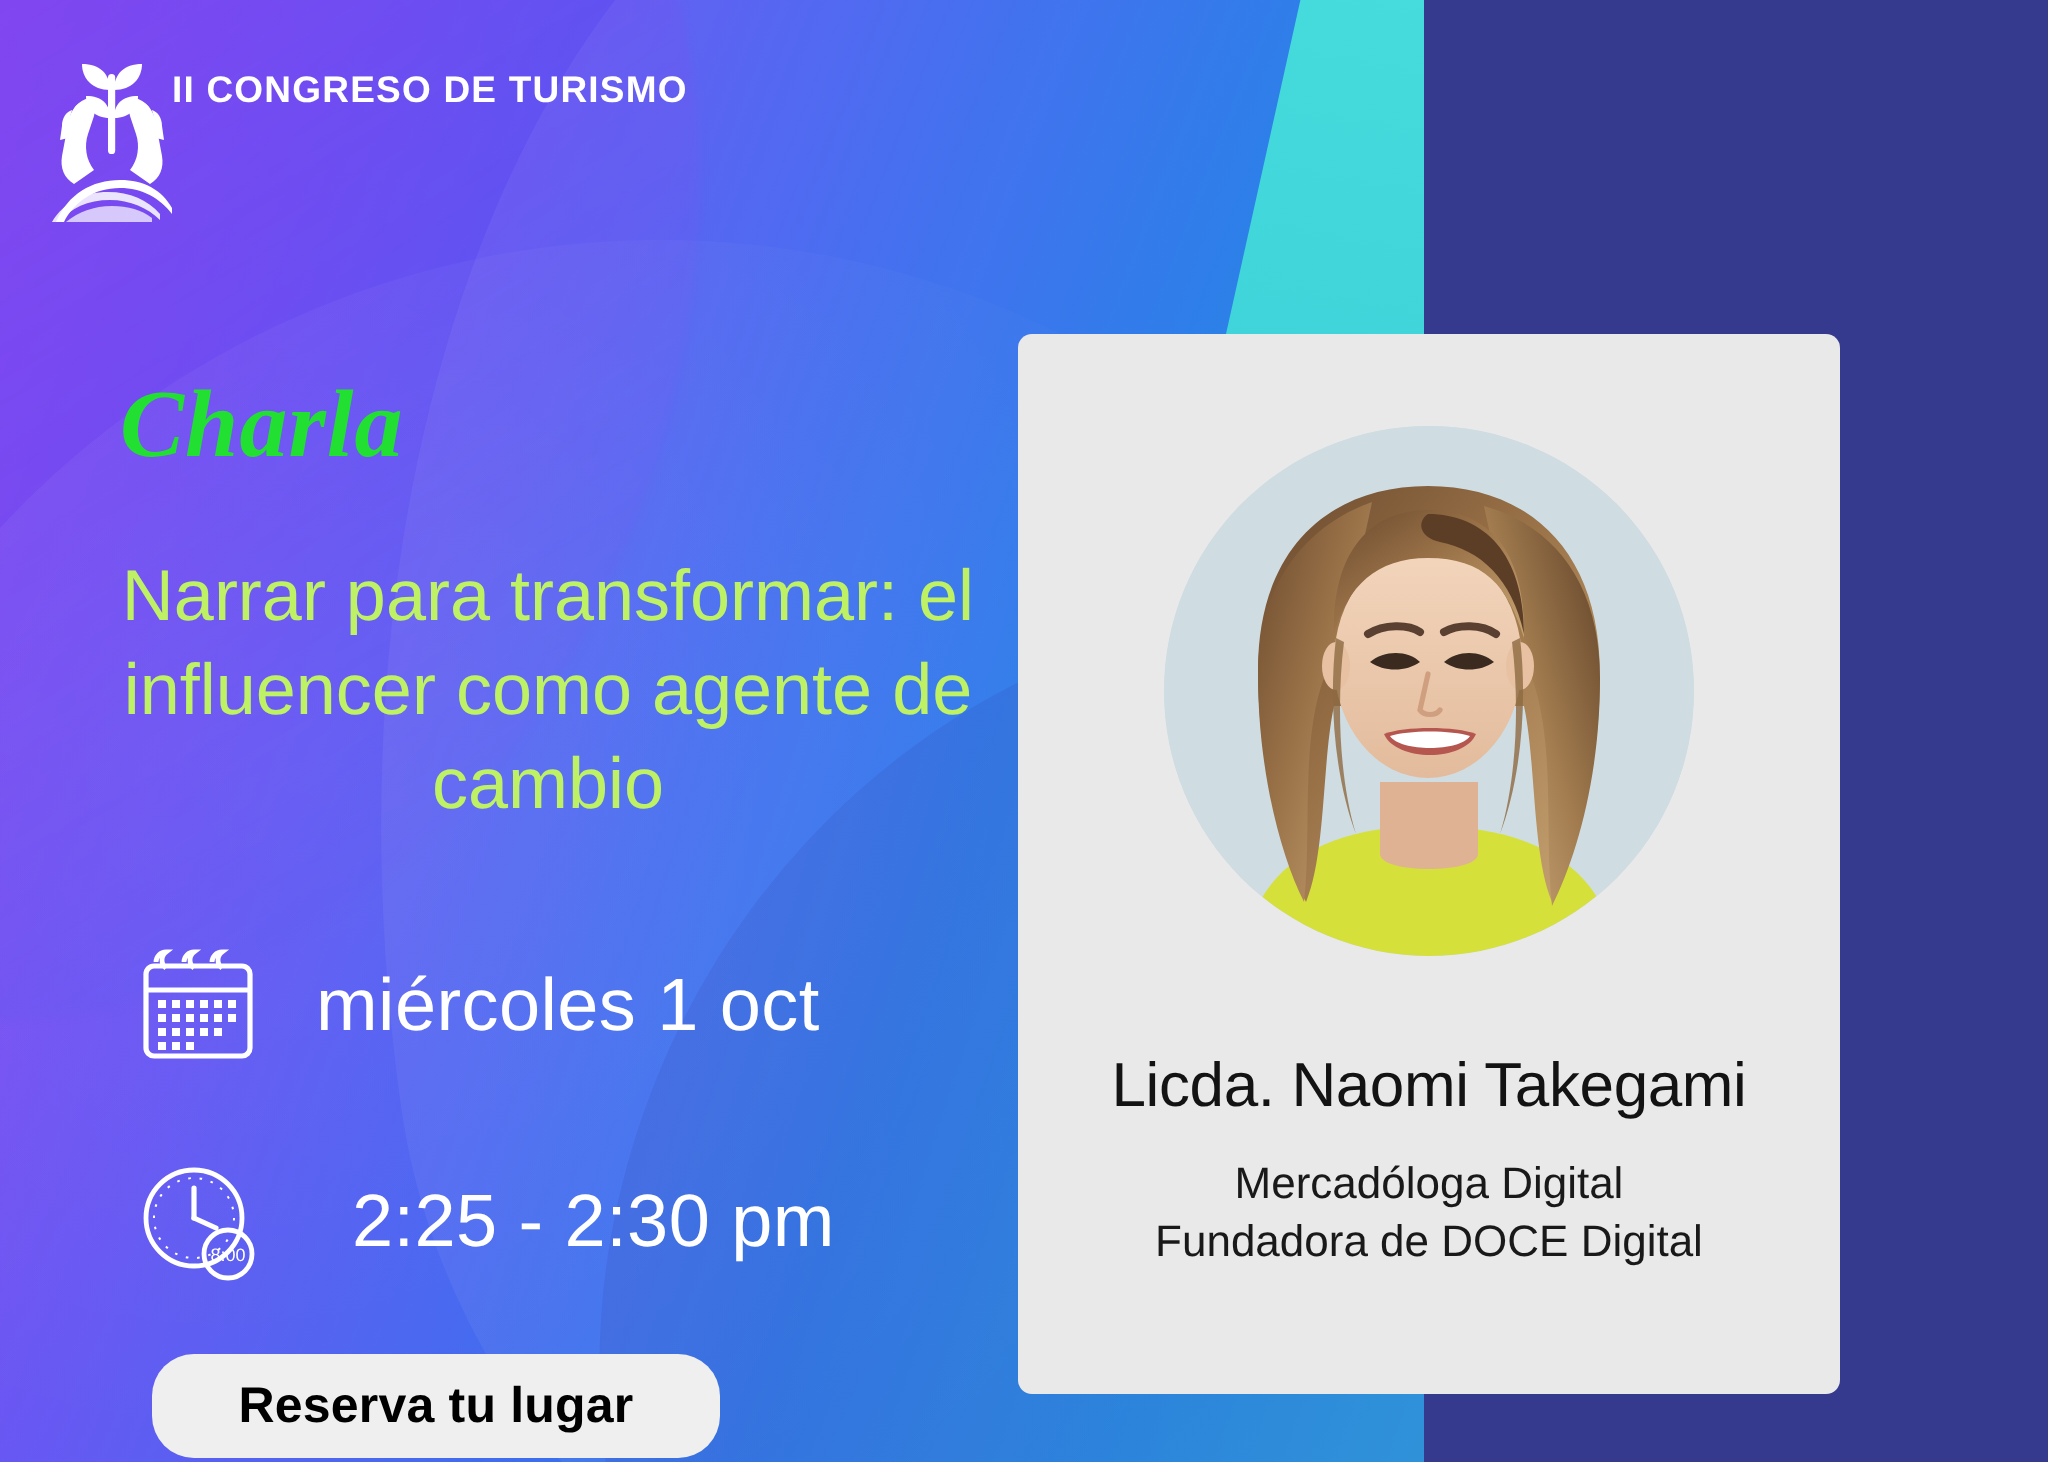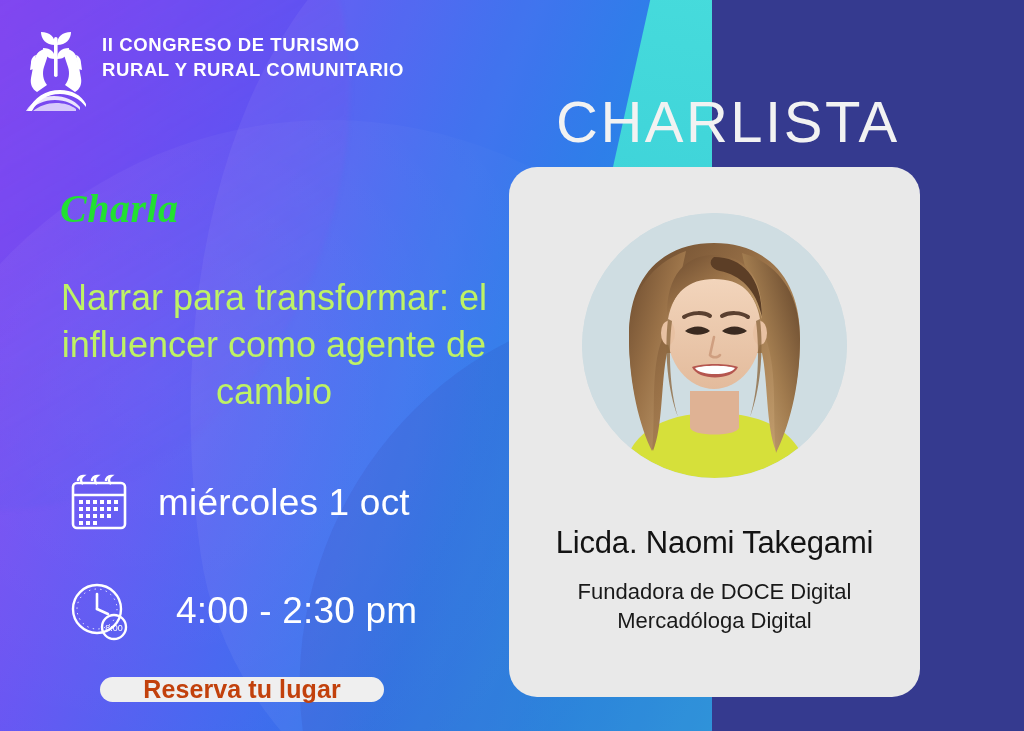--- a/index.html
+++ b/index.html
@@ -84,21 +84,21 @@
   }
   
   .indigo-col {
     position:absolute; left:712px; top:0; width:312px; height:731px;
     background:#353a8f;
   }
 
   
   .logo-block {
     position:absolute; left:20px; top:23px;
-    display:flex; align-items:flex-start; gap:16px;
+    display:flex; align-items:flex-start; gap:0;
     z-index:10;
   }
   .logo-mark { width:72px; height:88px; flex:none; }
   .logo-text {
     color:#ffffff;
     font-family:"Liberation Sans", sans-serif;
     font-weight:bold;
     font-size:18.5px;
     letter-spacing:.6px;
     line-height:1.37;
@@ -107,21 +107,21 @@
     padding-top:9px;
   }
   .logo-text div { display:block; }
 
   
   .charla-label {
     position:absolute; left:60px; top:185px;
     color:#22e032;
     font-family:"Liberation Serif", serif;
     font-style:italic; font-weight:bold;
-    font-size:40px;
+    font-size:48px;
     letter-spacing:.5px;
     z-index:10;
   }
   .talk-title {
     position:absolute; left:40px; top:275px;
     width:468px;
     color:#bef264;
     font-size:36px;
     font-weight:normal;
     line-height:1.30;
@@ -136,26 +136,26 @@
   .meta-time { left:66px; top:578px;gap:44px; }
   .meta-text {
     color:#ffffff;
     font-size:37px;
     font-weight:normal;
     letter-spacing:.2px;
   }
   .icon-box { width:66px; height:66px; flex:none; }
 
   .cta-button {
-    position:absolute; left:100px; top:677px;
-    width:284px; height:25px;
+    position:absolute; left:76px; top:677px;
+    width:284px; height:52px;
     background:#efefef;
     border:none;
     border-radius:21px;
-    color:#c2410c;
+    color:#000000;
     font-size:25px;
     font-weight:bold;
     letter-spacing:.1px;
     display:flex; align-items:center; justify-content:center;
     cursor:pointer;
     z-index:10;
   }
 
   
   .charlista-title {
@@ -164,21 +164,21 @@
     font-size:58px;
     font-weight:300;
     letter-spacing:2.5px;
     z-index:12;
   }
 
   .speaker-card {
     position:absolute; left:509px; top:167px;
     width:411px; height:530px;
     background:#e9e9e9;
-    border-radius:28px;
+    border-radius:7px;
     z-index:12;
     display:flex; flex-direction:column; align-items:center;
   }
   .photo-wrap {
     width:265px; height:265px;
     margin-top:46px;
     border-radius:50%;
     overflow:hidden;
     background:#cfdde2;
     position:relative;
@@ -240,21 +240,20 @@
           <path d="M51 28 C54 29 56 32 56 36 L57 45 L53 44 L52 33 C52 30 51 29 51 28 Z"></path>
 
           <path d="M8 88 C14 74 26 67 40 67 C52 67 61 72 66 81 L66 84 C60 76 51 71 40 71 C27 71 17 78 12 88 Z"></path>
           <path d="M6 88 C12 78 22 73 34 73 C45 73 54 77 60 84 L60 87 C54 81 45 77 35 77 C24 77 15 81 10 88 Z" opacity=".85"></path>
           <path d="M13 88 C19 83 27 80 36 80 C44 80 51 82 56 86 L56 88 Z" opacity=".7"></path>
         </g>
       </svg>
     </span>
     <div class="logo-text">
       <div>II CONGRESO DE TURISMO</div>
-      <div>RURAL Y RURAL COMUNITARIO</div>
     </div>
   </div>
 
   <div class="charla-label">Charla</div>
 
   <div class="talk-title">Narrar para transformar: el influencer como agente de cambio</div>
 
   <div class="meta-row meta-date">
     <span class="icon-box">
       <svg viewBox="0 0 66 66" xmlns="http://www.w3.org/2000/svg" width="66" height="66">
@@ -300,26 +299,25 @@
           <circle cx="31" cy="31" r="24"></circle>
           <circle cx="31" cy="31" r="20" stroke-width="1" stroke-dasharray="1.3 4.4"></circle>
           <line x1="31" y1="31" x2="31" y2="16" stroke-width="2.6" stroke-linecap="round"></line>
           <line x1="31" y1="31" x2="42" y2="36" stroke-width="2.6" stroke-linecap="round"></line>
           <circle cx="48" cy="49" r="12" fill="none" stroke-width="2.4"></circle>
         </g>
         <circle cx="48" cy="49" r="12" fill="rgba(90,70,230,.0)"></circle>
         <text x="48" y="52.5" text-anchor="middle" fill="#ffffff" font-family="Liberation Sans, sans-serif" font-size="9">8:00</text>
       </svg>
     </span>
-    <span class="meta-text">4:00 - 2:30 pm</span>
+    <span class="meta-text">2:25 - 2:30 pm</span>
   </div>
 
   <button class="cta-button">Reserva tu lugar</button>
 
-  <div class="charlista-title">CHARLISTA</div>
 
   <div class="speaker-card">
     <div class="photo-wrap">
       <svg class="photo-svg" viewBox="0 0 265 265" xmlns="http://www.w3.org/2000/svg">
         <defs>
           <clipPath id="circ">
               <circle cx="132.5" cy="132.5" r="132.5"></circle>
             </clipPath>
           <linearGradient id="hair" x1="0" y1="0" x2="1" y2="1">
             <stop offset="0%" stop-color="#6b4a2e"></stop>
@@ -368,18 +366,18 @@
           <path d="M110 154 C120 150 146 150 156 154 C150 168 116 168 110 154 Z" fill="#b5564f"></path>
           <path d="M113 155 C122 152 144 152 153 155 C148 163 118 163 113 155 Z" fill="#ffffff"></path>
 
           <path d="M86 106 C82 140 86 178 96 204 C88 178 86 140 90 108 Z" fill="#8d6a42" opacity=".8"></path>
           <path d="M178 106 C182 140 178 178 168 204 C176 178 178 140 174 108 Z" fill="#8d6a42" opacity=".8"></path>
         </g>
       </svg>
     </div>
     <div class="speaker-name">Licda. Naomi Takegami</div>
     <div class="speaker-role">
+      <div>Mercadóloga Digital</div>
       <div>Fundadora de DOCE Digital</div>
-      <div>Mercadóloga Digital</div>
     </div>
   </div>
 
 </div>
 
 </body></html>

